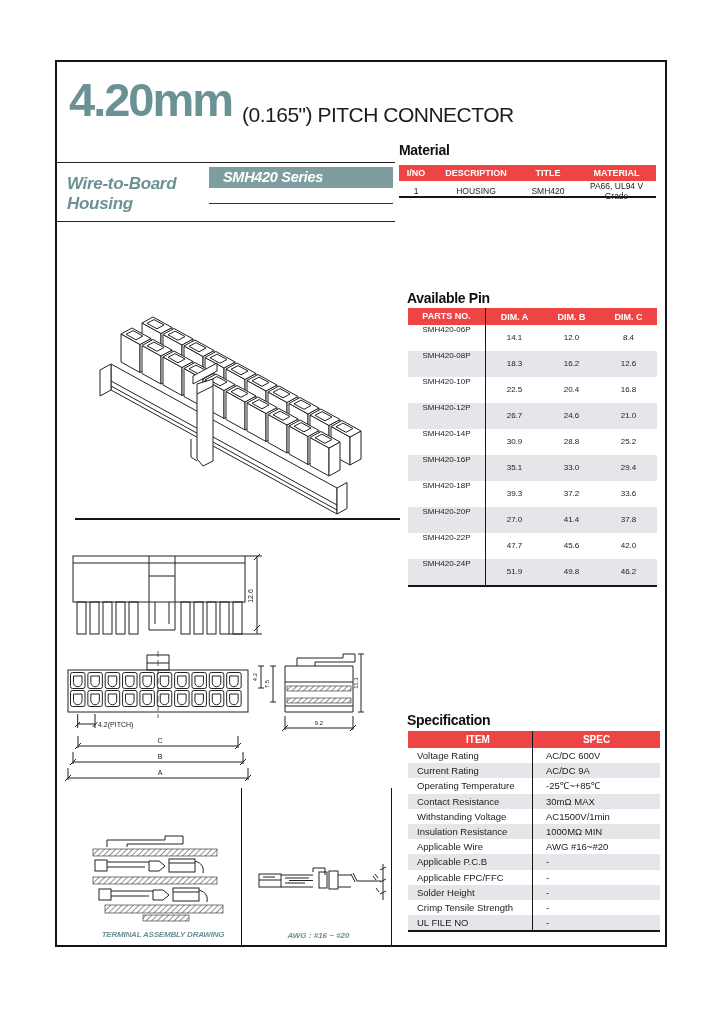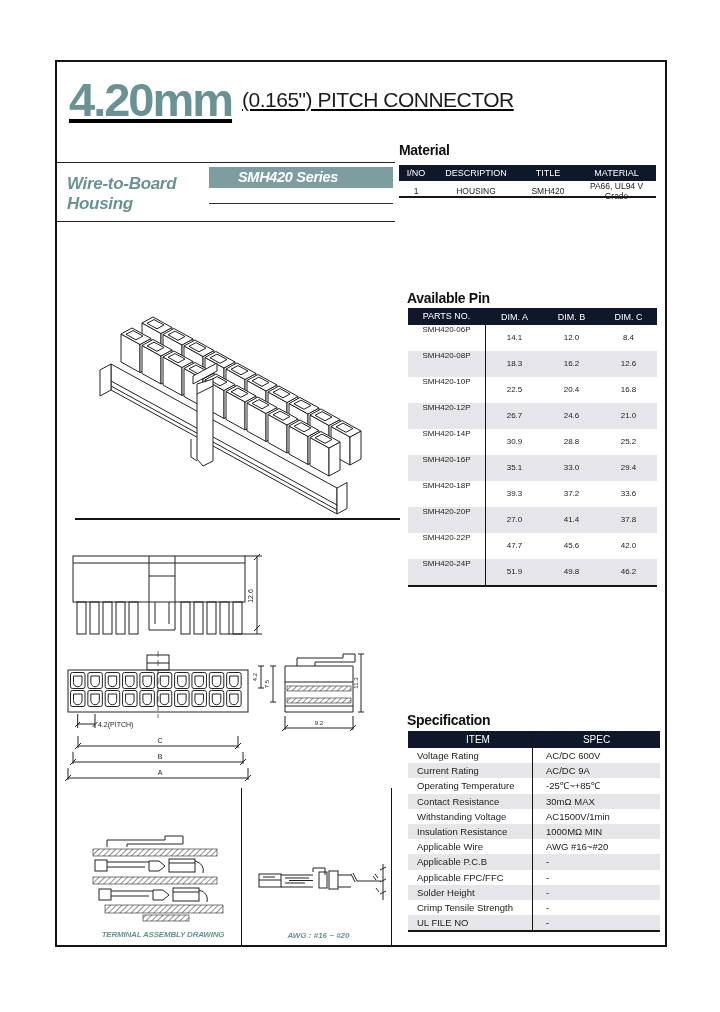--- a/index.html
+++ b/index.html
@@ -1,39 +1,39 @@
 <!DOCTYPE html>
 <html><head>
 <meta charset="utf-8">
 <style>
   html,body{margin:0;padding:0;background:#ffffff;}
   body{width:720px;height:1012px;position:relative;font-family:"Liberation Sans",sans-serif;-webkit-font-smoothing:antialiased;}
   .page{position:absolute;left:55px;top:60px;width:612px;height:887px;border:2px solid #141414;background:#fff;box-sizing:border-box;}
 
   
-  .title-block{position:absolute;left:12px;top:10px;display:flex;align-items:center;gap:10px;white-space:nowrap;text-decoration:underline;}
+  .title-block{position:absolute;left:12px;top:10px;display:flex;align-items:flex-end;gap:10px;white-space:nowrap;}
   .title-mm{font-size:47px;font-weight:bold;color:#6a9294;letter-spacing:-2px;font-style:normal;}
   .title-rest{font-size:21px;font-weight:500;color:#1c1c1c;letter-spacing:-0.5px;}
   .rule{position:absolute;background:#222;height:1px;}
   .rule-1{left:0;top:100px;width:338px;}
   .rule-badge{left:152px;top:141px;width:184px;background:#333;}
   .rule-2{left:0;top:159px;width:338px;}
   .wtb{position:absolute;left:10px;top:112px;width:160px;font-size:17px;line-height:20px;font-weight:bold;font-style:italic;color:#6a9294;letter-spacing:-0.3px;}
-  .badge{position:absolute;left:152px;top:105px;width:184px;height:21px;background:#7d9d9e;color:#fff;font-size:14.5px;font-weight:bold;font-style:italic;line-height:21px;padding-left:29px;box-sizing:border-box;letter-spacing:-0.3px;}
+  .badge{position:absolute;left:152px;top:105px;width:184px;height:21px;background:#7d9d9e;color:#fff;font-size:14.5px;font-weight:bold;font-style:italic;line-height:21px;padding-left:14px;box-sizing:border-box;letter-spacing:-0.3px;}
 
   
   .sec-heading{position:absolute;font-size:14px;font-weight:bold;color:#101010;letter-spacing:-0.3px;}
   .h-material{left:342px;top:80px;}
   .h-pin{left:350px;top:228px;}
   .h-spec{left:350px;top:650px;}
 
   
   .tbl{position:absolute;border-bottom:2px solid #161616;}
   .thead,.trow{display:grid;align-items:center;}
-  .thead{background:#0f172a;color:#fff;font-weight:normal;text-align:center;}
+  .thead{background:#ef4444;color:#fff;font-weight:bold;text-align:center;}
   .trow{color:#222;text-align:center;background:#fff;}
   .tbl .trow:nth-child(odd){background:#e6e6ea;}
 
   .tbl-material{left:342px;top:103px;width:257px;}
   .tbl-material .thead,.tbl-material .trow{grid-template-columns:34px 86px 58px 79px;}
   .tbl-material .thead{height:16px;font-size:9px;}
   .tbl-material .trow{height:15px;font-size:8.5px;background:#fff !important;}
 
   .tbl-pin{left:351px;top:246px;width:249px;}
   .tbl-pin .thead,.tbl-pin .trow{grid-template-columns:78px 57px 57px 57px;}

